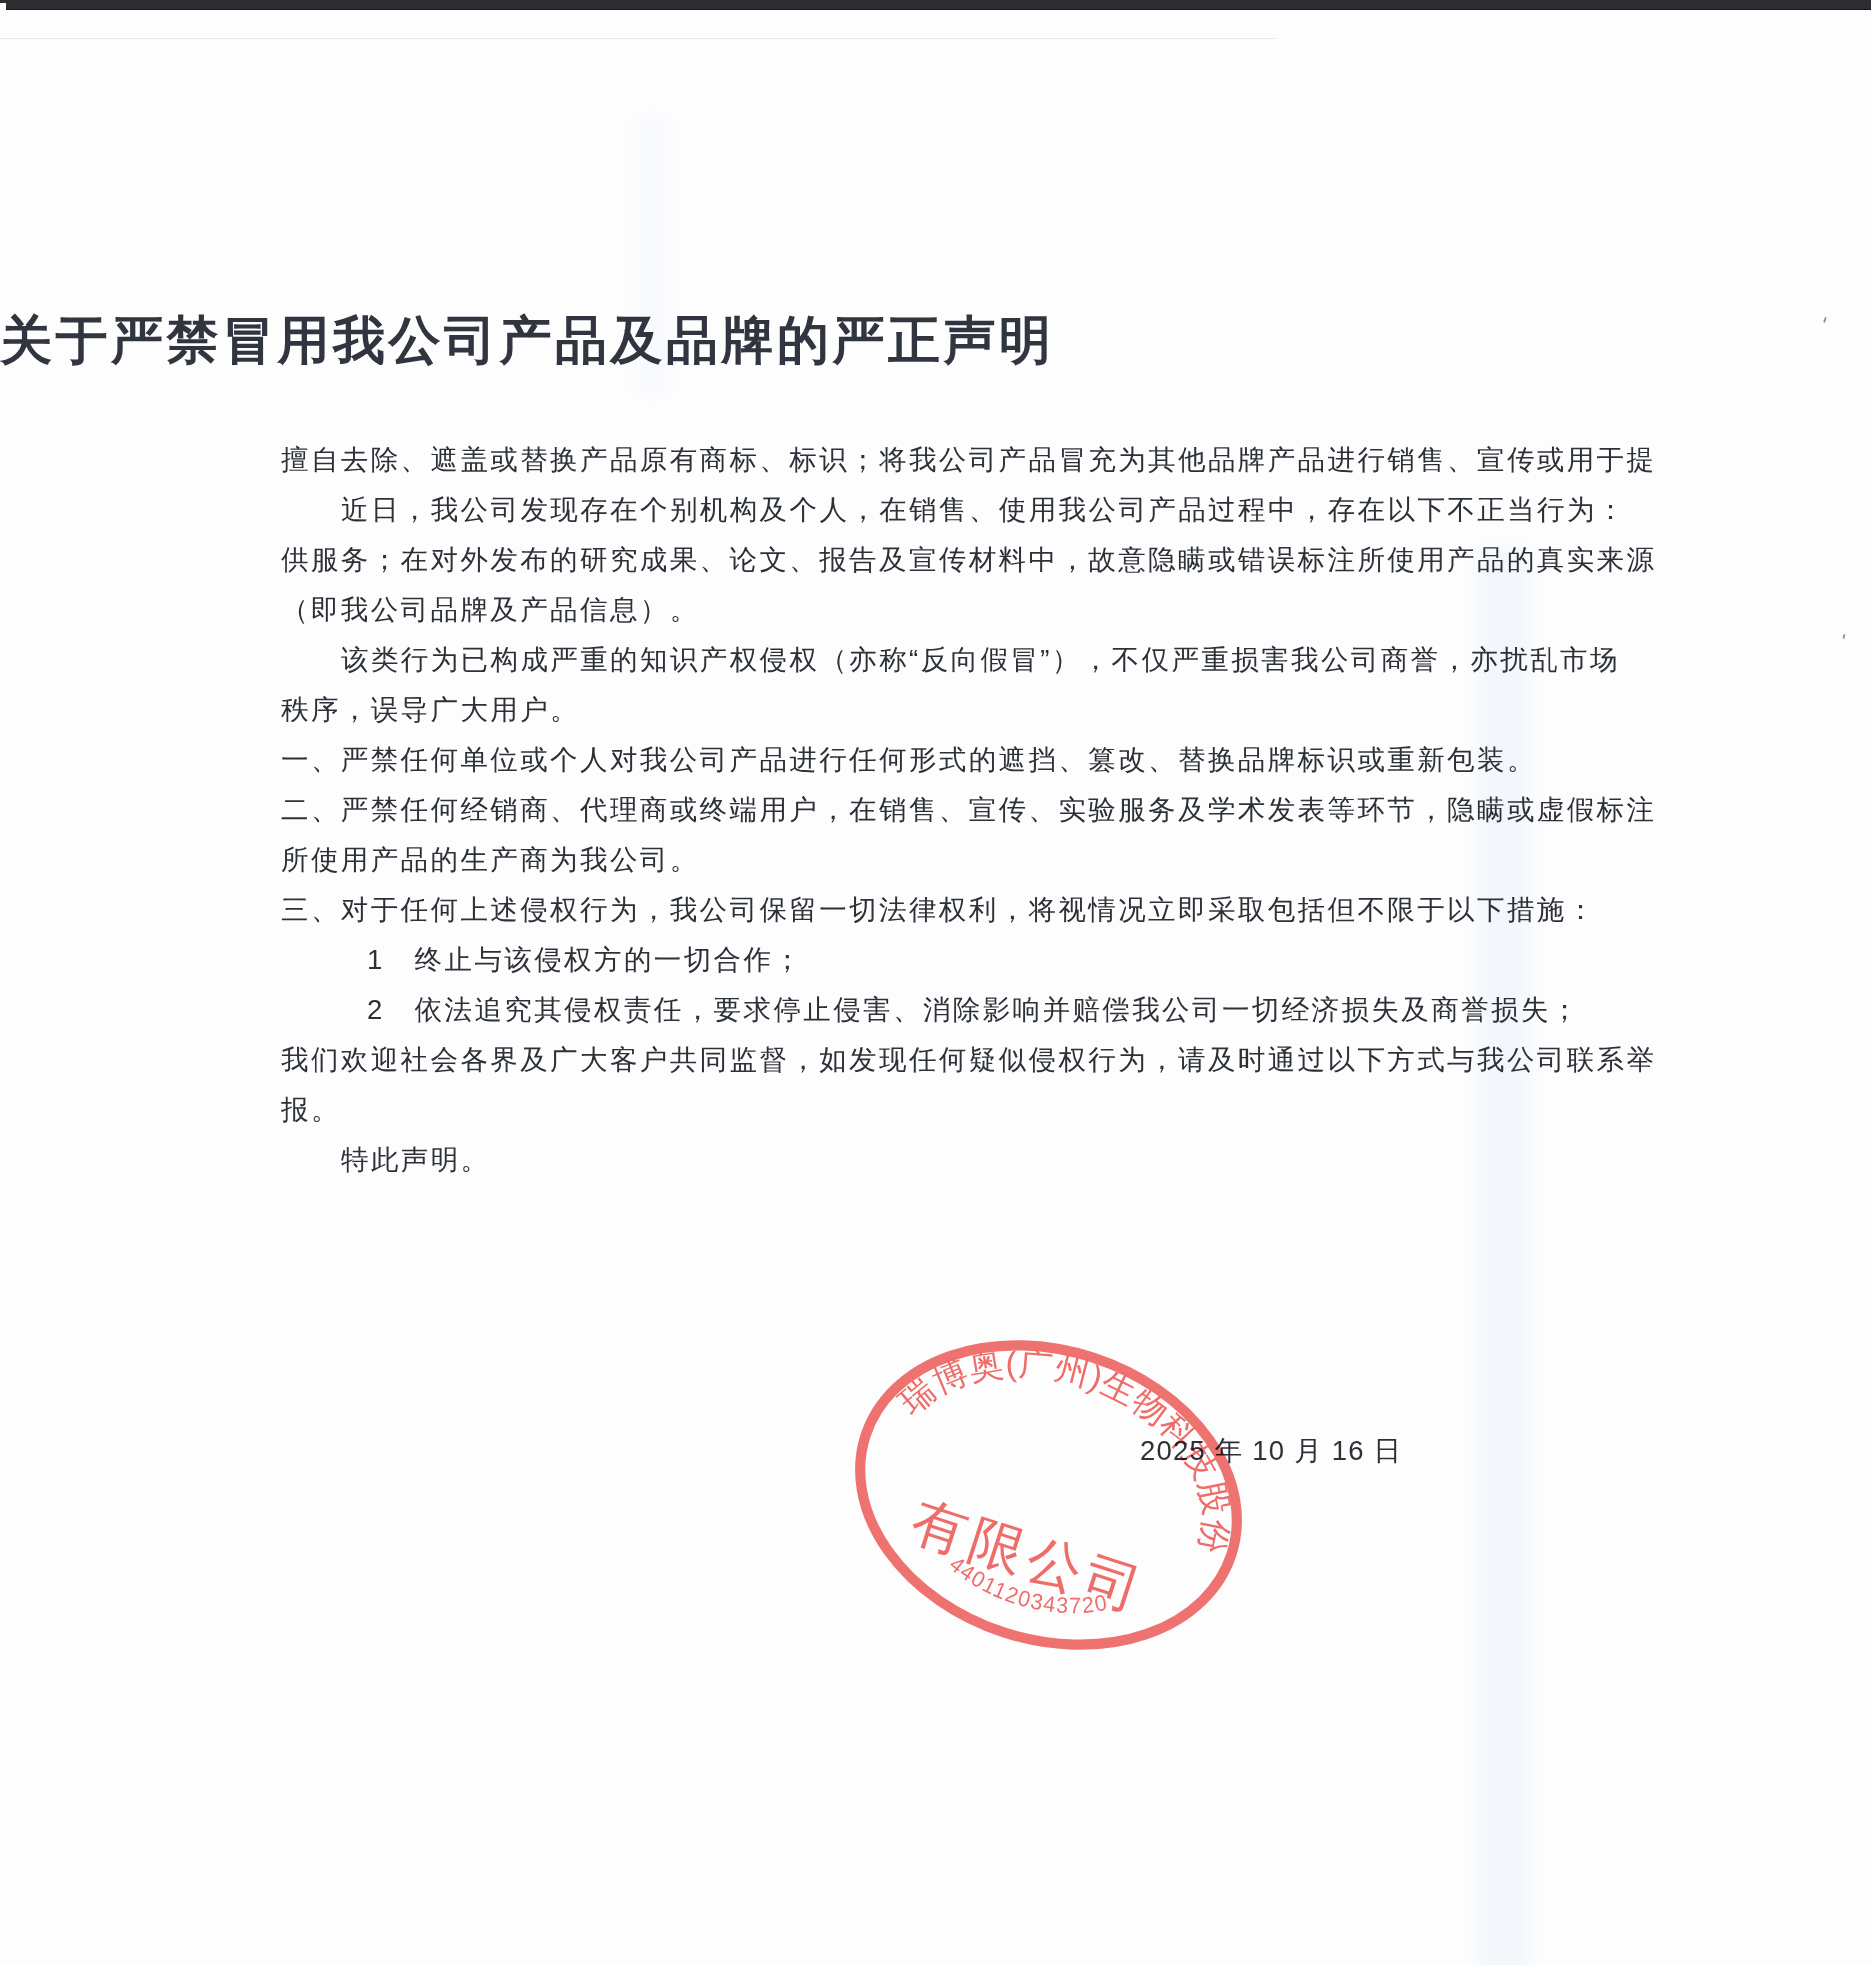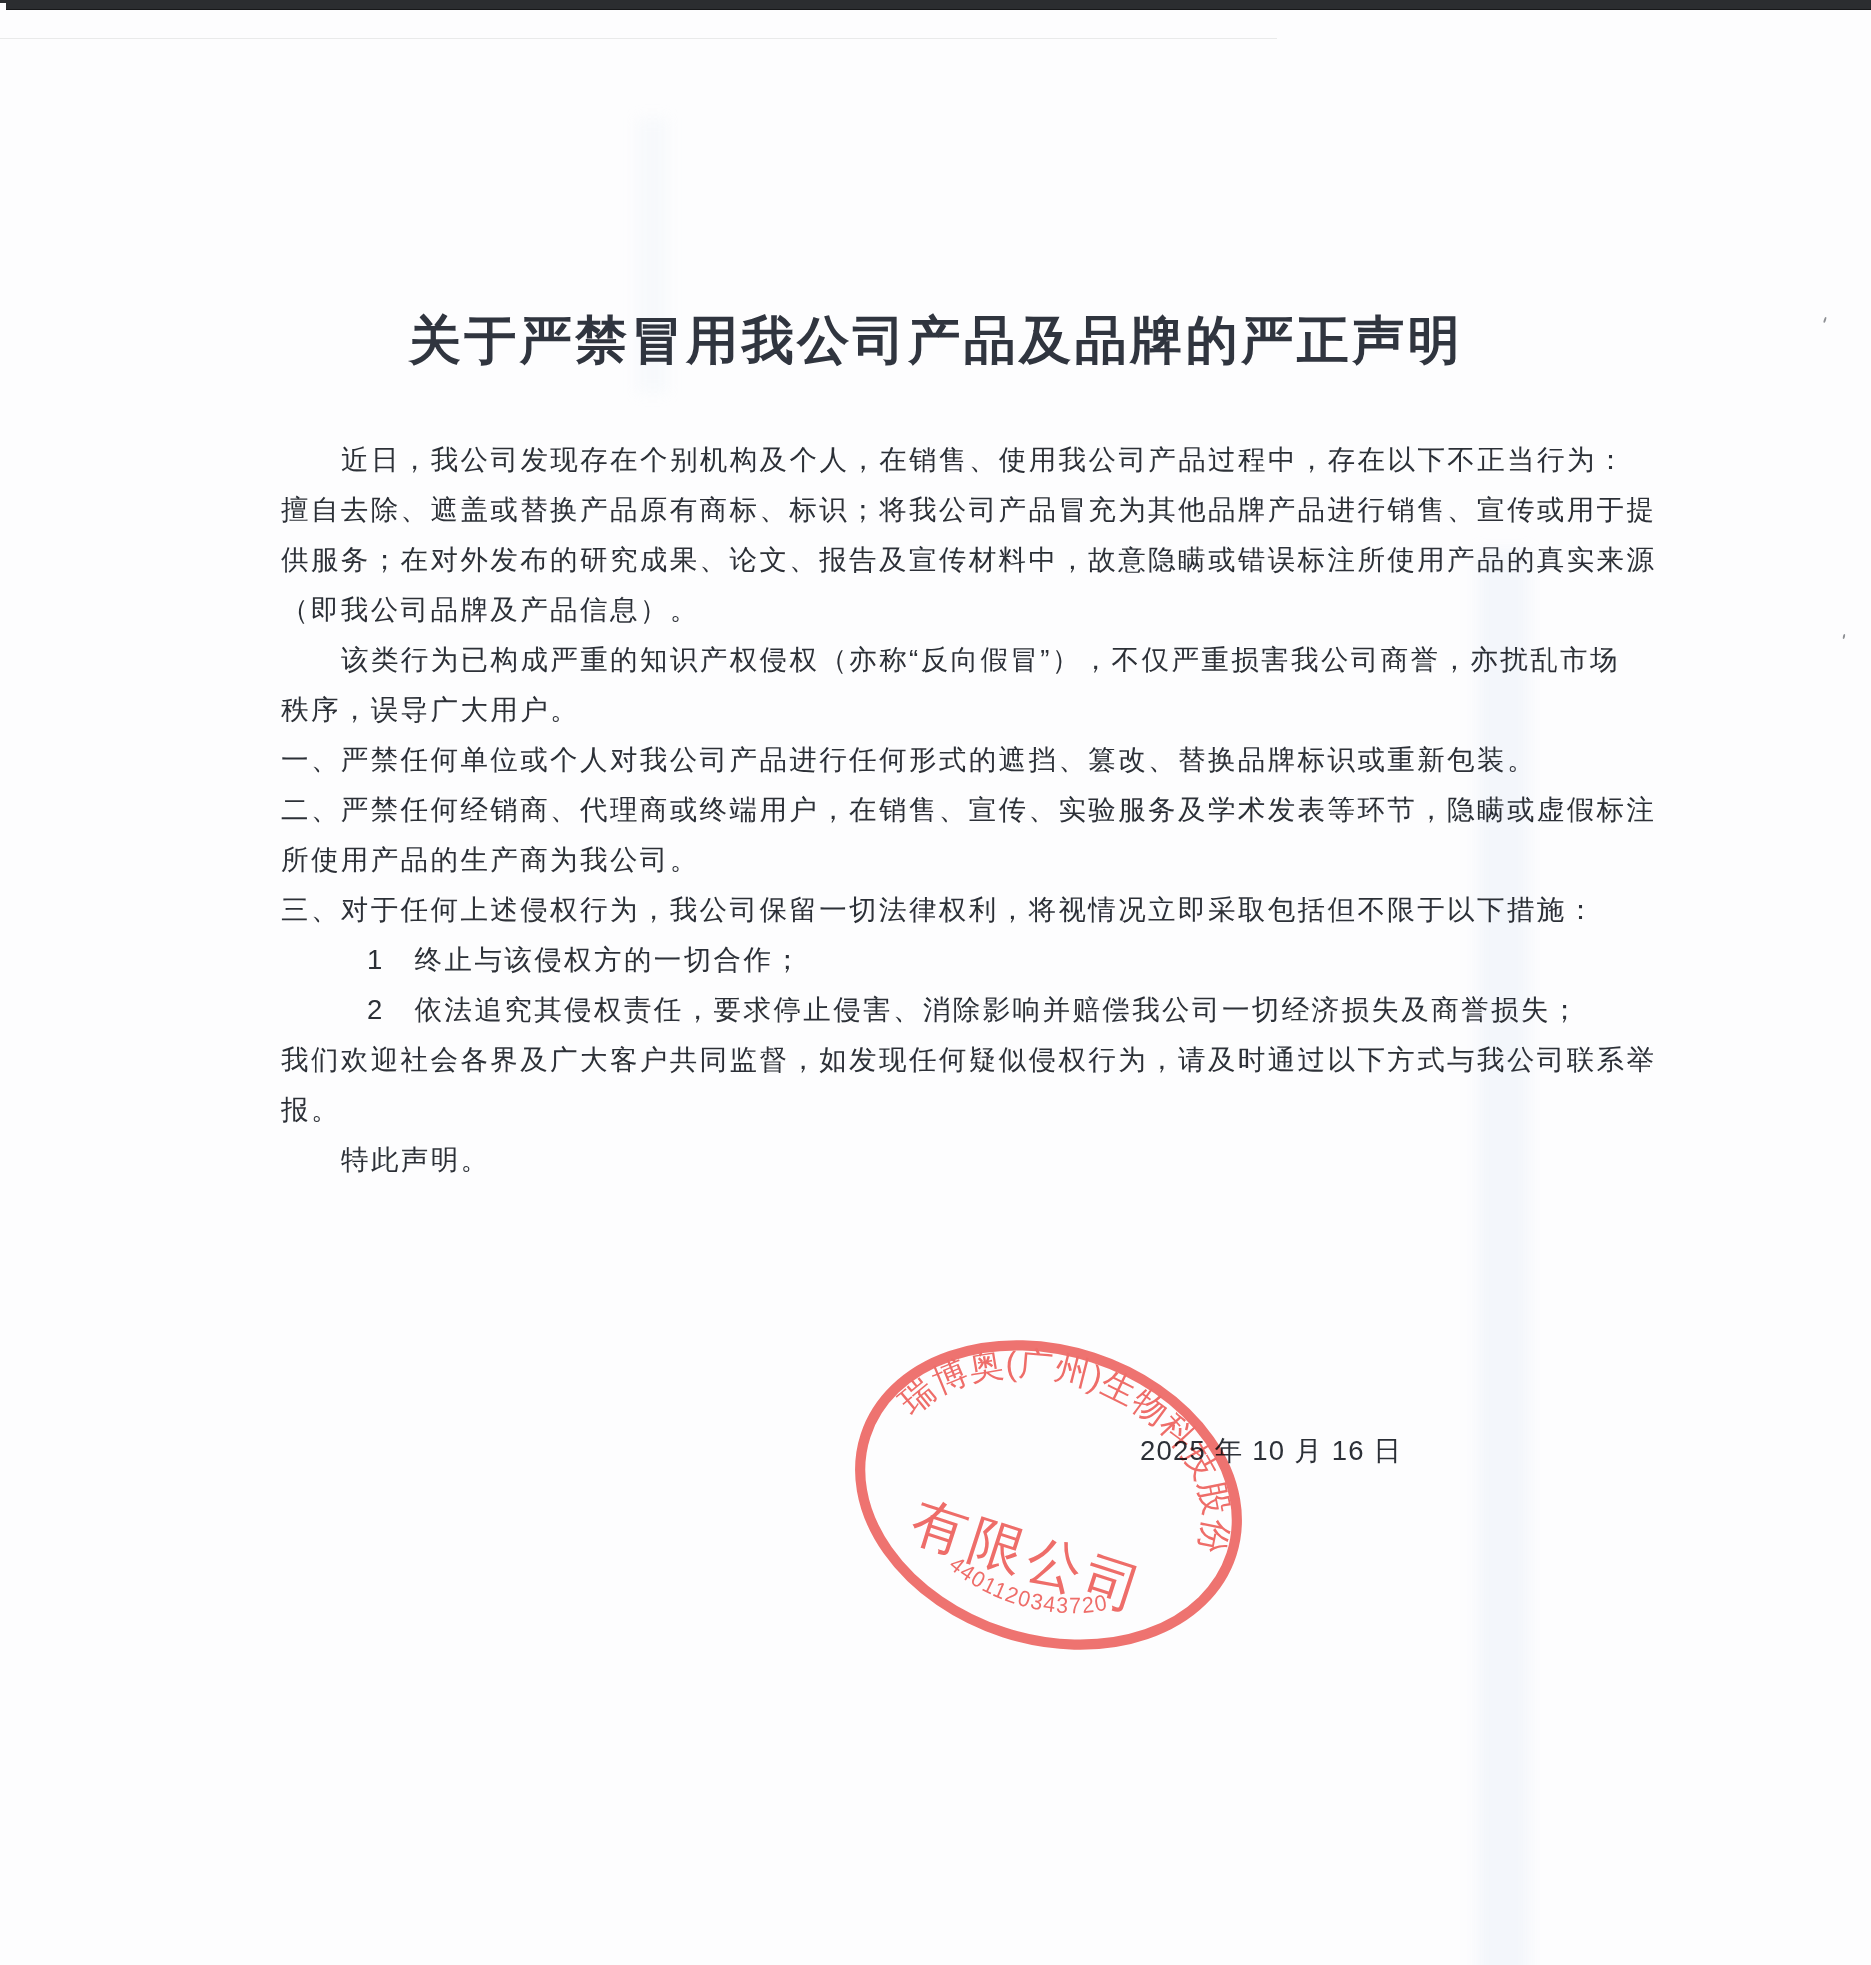--- a/index.html
+++ b/index.html
@@ -43,21 +43,20 @@
   .streak.s1 { left: 1478px; top: 550px; width: 51px; height: 2044px; background: rgba(205,222,240,0.20); }
   .streak.s3 { left: 637px; top: 118px; width: 31px; height: 275px; background: rgba(210,225,242,0.14); }
   .speck { position: absolute; background: #8e9094; border-radius: 50%; }
   .speck.k1 { left: 1824px; top: 317px; width: 2.4px; height: 5.5px; transform: rotate(20deg); }
   .speck.k2 { left: 1843px; top: 634px; width: 2px; height: 4.7px; transform: rotate(15deg); }
 
   .title {
     position: absolute;
     left: 0; right: 0;
     top: 306px;
-    text-align: center;
     font-size: 52px;
     font-weight: 600;
     letter-spacing: 3.5px;
     color: #30353f;
     white-space: pre;
   }
   .body-block {
     position: absolute;
     left: 281px;
     top: 435px;
@@ -117,22 +116,22 @@
   <div class="scan-seam"></div>
   <div class="streak s1"></div>
 
   <div class="streak s3"></div>
   <div class="speck k1"></div>
   <div class="speck k2"></div>
 
   <div class="title">关于严禁冒用我公司产品及品牌的严正声明</div>
 
   <div class="body-block">
+    <div class="line">擅自去除、遮盖或替换产品原有商标、标识；将我公司产品冒充为其他品牌产品进行销售、宣传或用于提</div>
     <div class="line ind2">近日，我公司发现存在个别机构及个人，在销售、使用我公司产品过程中，存在以下不正当行为：</div>
-    <div class="line">擅自去除、遮盖或替换产品原有商标、标识；将我公司产品冒充为其他品牌产品进行销售、宣传或用于提</div>
     <div class="line">供服务；在对外发布的研究成果、论文、报告及宣传材料中，故意隐瞒或错误标注所使用产品的真实来源</div>
     <div class="line">（即我公司品牌及产品信息）。</div>
     <div class="line ind2">该类行为已构成严重的知识产权侵权（亦称“反向假冒”），不仅严重损害我公司商誉，亦扰乱市场</div>
     <div class="line">秩序，误导广大用户。</div>
     <div class="line">一、严禁任何单位或个人对我公司产品进行任何形式的遮挡、篡改、替换品牌标识或重新包装。</div>
     <div class="line">二、严禁任何经销商、代理商或终端用户，在销售、宣传、实验服务及学术发表等环节，隐瞒或虚假标注</div>
     <div class="line">所使用产品的生产商为我公司。</div>
     <div class="line">三、对于任何上述侵权行为，我公司保留一切法律权利，将视情况立即采取包括但不限于以下措施：</div>
     <div class="line ind3">1　终止与该侵权方的一切合作；</div>
     <div class="line ind3">2　依法追究其侵权责任，要求停止侵害、消除影响并赔偿我公司一切经济损失及商誉损失；</div>

